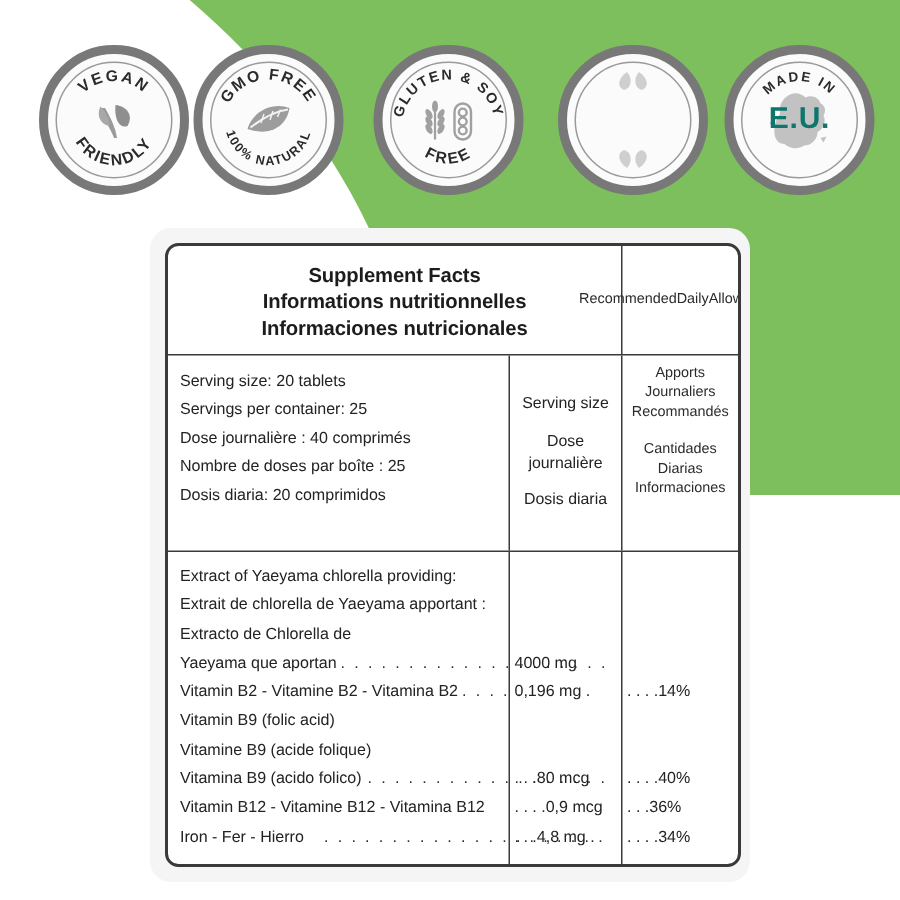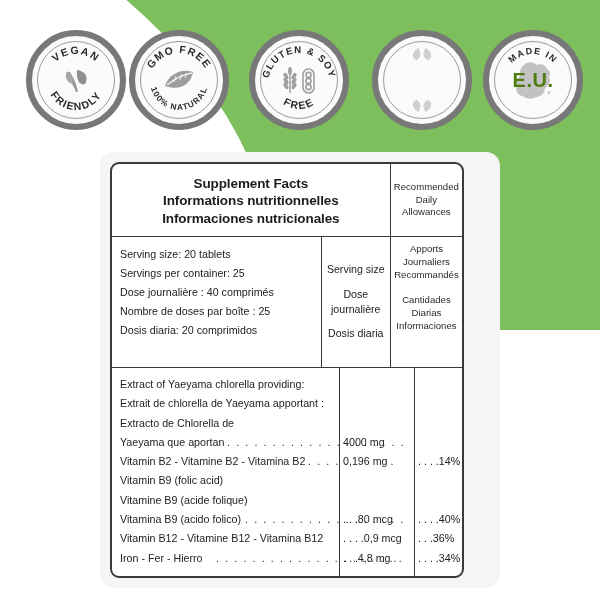--- a/index.html
+++ b/index.html
@@ -114,31 +114,31 @@
   }
   .eu-text {
     position: absolute;
     left: 0;
     right: 0;
     top: 50%;
     transform: translateY(-50%);
     text-align: center;
     font-size: 20px;
     font-weight: bold;
-    color: #4d7c0f;
+    color: #0f766e;
     letter-spacing: 0.5px;
   }
 
   
   .facts {
     position: absolute;
     z-index: 5;
     left: 110px;
     top: 162px;
-    width: 354px;
+    width: 384px;
     height: 416px;
     background: #ffffff;
     border: 2px solid #3a3a3a;
     border-radius: 9px;
     box-sizing: border-box;
     overflow: hidden;
     color: #222222;
   }
   .facts-grid {
     display: flex;
@@ -179,21 +179,21 @@
     line-height: 1.3;
     letter-spacing: -0.1px;
     color: #1c1c1c;
   }
   .t-line.l1 { font-size: 13.5px; }
   .t-line.l2 { font-size: 13.5px; }
   .t-line.l3 { font-size: 13.5px; }
 
   .rda-head {
     display: flex;
-    flex-direction: column;
+    flex-direction: row;
     align-items: center;
     justify-content: center;
     text-align: center;
     font-size: 9.6px;
     line-height: 1.35;
     color: #2b2b2b;
     padding: 0 3px;
     box-sizing: border-box;
   }
   .rda-head div { white-space: nowrap; }

